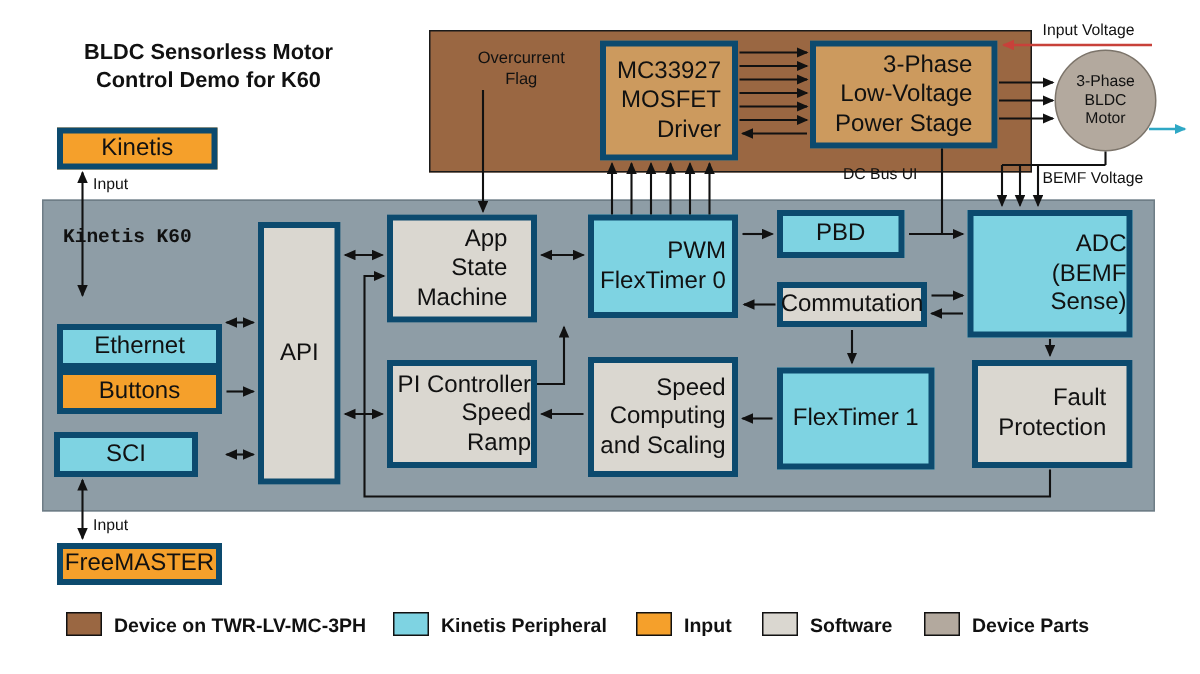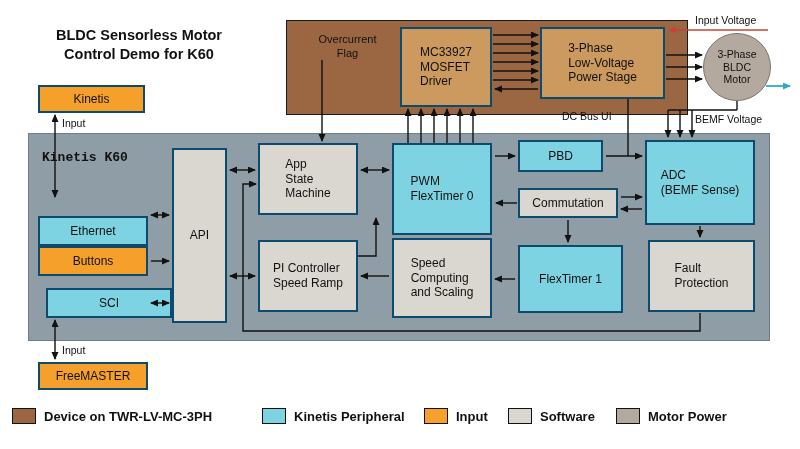--- a/index.html
+++ b/index.html
@@ -3,23 +3,23 @@
 <meta charset="utf-8">
 <style>
   html,body{margin:0;padding:0;background:#fff;}
   .stage{
     position:relative;width:800px;height:449px;background:#ffffff;overflow:hidden;
     font-family:"Liberation Sans","DejaVu Sans",sans-serif;color:#111;
   }
   .container-brown{position:absolute;background:#9A6742;border:1px solid #1a1a1a;box-sizing:border-box;}
   .container-gray{position:absolute;background:#8E9DA6;border:1px solid #6e7d86;box-sizing:border-box;}
   .box{
-    position:absolute;border:2px solid #0c4a6e;box-sizing:border-box;
-    display:flex;align-items:center;justify-content:center;text-align:left;
-    font-size:12px;line-height:1.22;white-space:pre-line;color:#111;
+    position:absolute;border:4px solid #0c4a6e;box-sizing:border-box;
+    display:flex;align-items:center;justify-content:center;text-align:right;
+    font-size:16px;line-height:1.22;white-space:pre-line;color:#111;
   }
   .c-cyan{background:#7ED3E2;}
   .c-orange{background:#F5A02B;}
   .c-soft{background:#DAD7D0;}
   .c-tan{background:#CC9A5E;}
   .motor{
     position:absolute;background:#B3A99E;border:1px solid #7c746a;border-radius:50%;
     display:flex;align-items:center;justify-content:center;text-align:center;
     font-size:10.5px;line-height:1.2;white-space:pre-line;box-sizing:border-box;
   }
@@ -60,28 +60,28 @@
   <div class="box c-tan" style="left:540px;top:27px;width:125px;height:72px;">3-Phase
 Low-Voltage
 Power Stage</div>
   <div class="motor" style="left:703px;top:33px;width:68px;height:68px;">3-Phase
 BLDC
 Motor</div>
 
   <div class="box c-orange" style="left:38px;top:85px;width:107px;height:28px;">Kinetis</div>
   <div class="box c-cyan" style="left:38px;top:200px;width:110px;height:30px;margin-top:16px;">Ethernet</div>
   <div class="box c-orange" style="left:38px;top:246px;width:110px;height:30px;">Buttons</div>
-  <div class="box c-cyan" style="left:46px;top:288px;width:126px;height:30px;">SCI</div>
+  <div class="box c-cyan" style="left:36px;top:288px;width:96px;height:30px;">SCI</div>
   <div class="box c-orange" style="left:38px;top:362px;width:110px;height:28px;">FreeMASTER</div>
 
   <div class="box c-soft" style="left:172px;top:148px;width:55px;height:175px;">API</div>
   <div class="box c-soft" style="left:258px;top:143px;width:100px;height:72px;">App
 State
 Machine</div>
-  <div class="box c-cyan" style="left:392px;top:143px;width:100px;height:92px;">PWM
+  <div class="box c-cyan" style="left:392px;top:143px;width:100px;height:69px;">PWM
 FlexTimer 0</div>
   <div class="box c-soft" style="left:518px;top:188px;width:100px;height:30px;">Commutation</div>
   <div class="box c-cyan" style="left:518px;top:140px;width:85px;height:32px;">PBD</div>
   <div class="box c-cyan" style="left:645px;top:140px;width:110px;height:85px;">ADC
 (BEMF Sense)</div>
   <div class="box c-soft" style="left:258px;top:240px;width:100px;height:72px;">PI Controller
 Speed Ramp</div>
   <div class="box c-soft" style="left:392px;top:238px;width:100px;height:80px;">Speed
 Computing
 and Scaling</div>
@@ -154,34 +154,34 @@
       <line x1="389" y1="276" x2="361" y2="276" marker-end="url(#mB)"></line>
       <path d="M358,256 H376 V218" marker-end="url(#mB)"></path>
       <line x1="700" y1="226" x2="700" y2="237" marker-end="url(#mB)"></line>
       <path d="M700,313 V331 H243 V184 H256" marker-end="url(#mB)"></path>
     </g>
 
     <line x1="768" y1="30" x2="669" y2="30" stroke="#C8413A" stroke-width="1.6" marker-end="url(#mR)"></line>
     <line x1="766" y1="86" x2="790" y2="86" stroke="#2FA8C5" stroke-width="1.8" marker-end="url(#mT)"></line>
   </svg>
 
-  <div class="legend-item" style="left:12px;">
+  <div class="legend-item" style="left:44px;">
     <span class="legend-swatch" style="background: rgb(154, 103, 66);"></span>
     <span class="legend-label">Device on TWR-LV-MC-3PH</span>
   </div>
   <div class="legend-item" style="left:262px;">
     <span class="legend-swatch" style="background: rgb(126, 211, 226);"></span>
     <span class="legend-label">Kinetis Peripheral</span>
   </div>
   <div class="legend-item" style="left:424px;">
     <span class="legend-swatch" style="background: rgb(245, 160, 43);"></span>
     <span class="legend-label">Input</span>
   </div>
   <div class="legend-item" style="left:508px;">
     <span class="legend-swatch" style="background: rgb(218, 215, 208);"></span>
     <span class="legend-label">Software</span>
   </div>
   <div class="legend-item" style="left:616px;">
     <span class="legend-swatch" style="background: rgb(179, 169, 158);"></span>
-    <span class="legend-label">Motor Power</span>
+    <span class="legend-label">Device Parts</span>
   </div>
 
 </div>
 
 </body></html>

